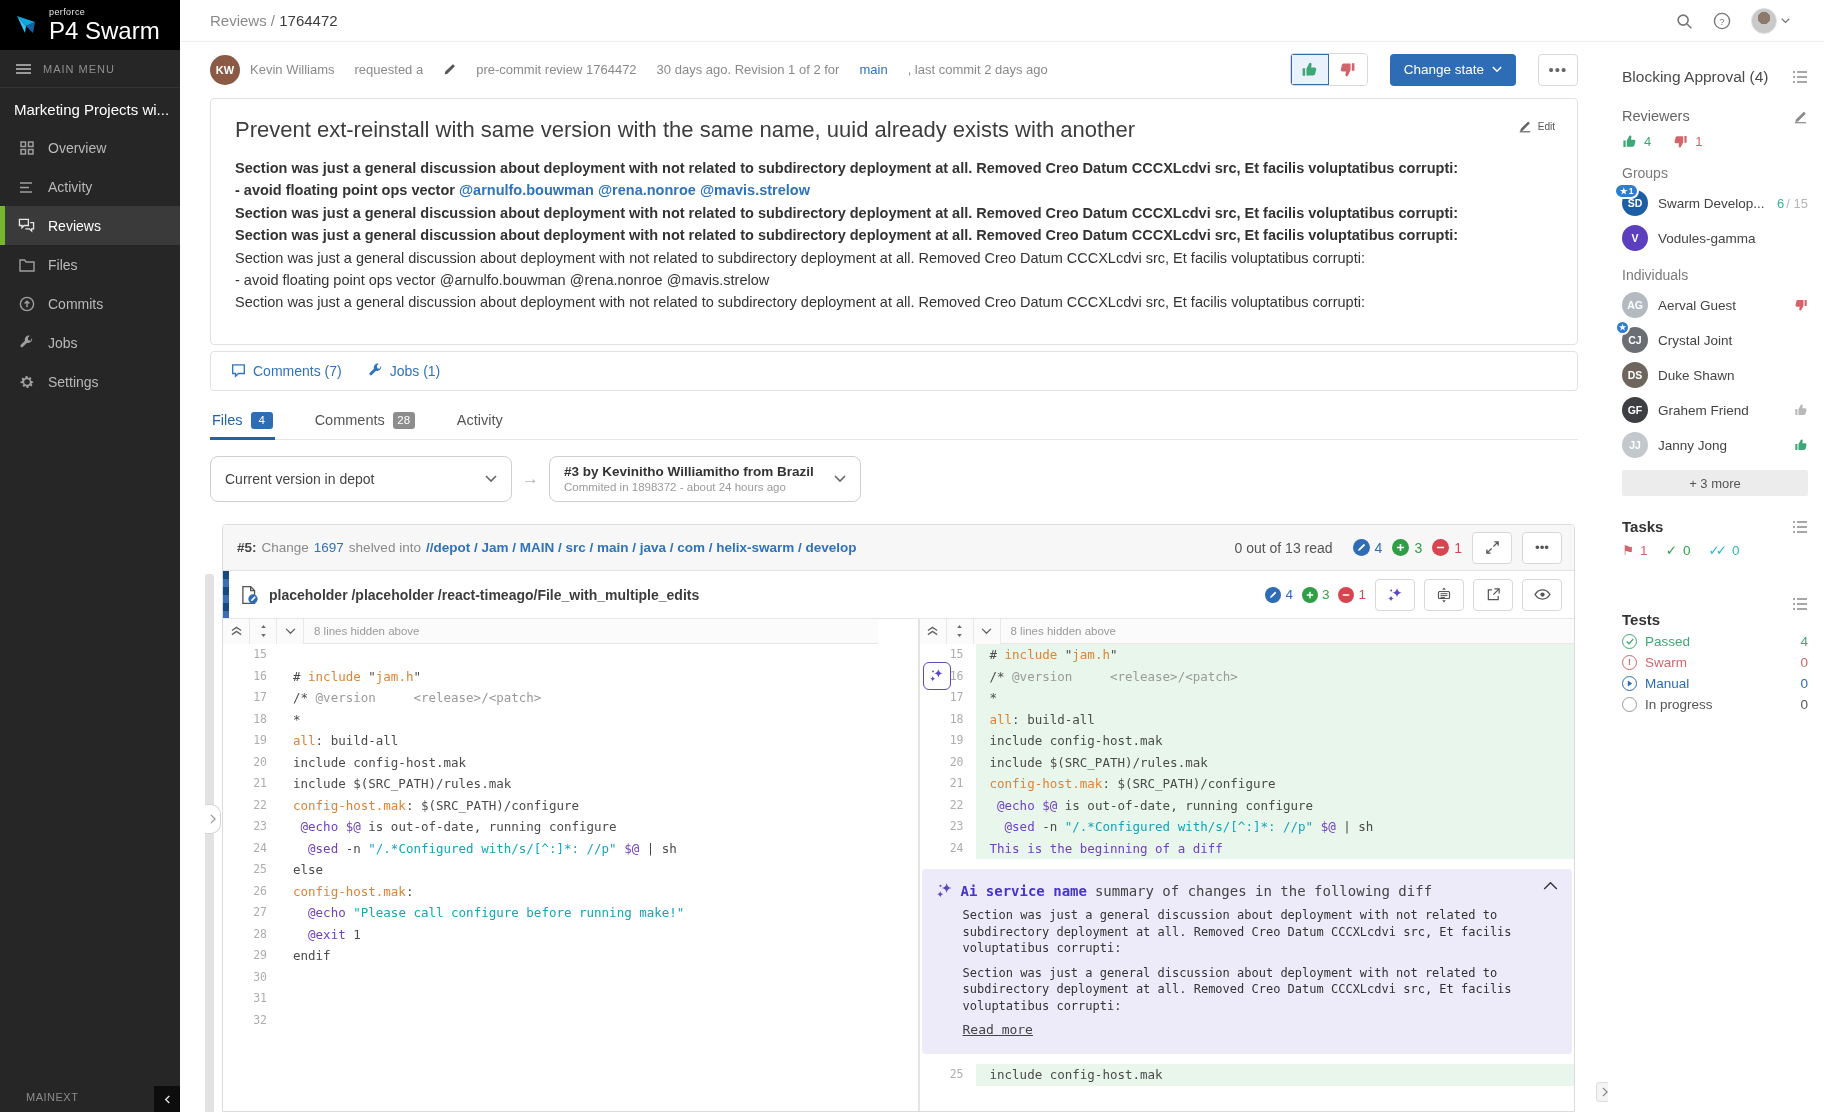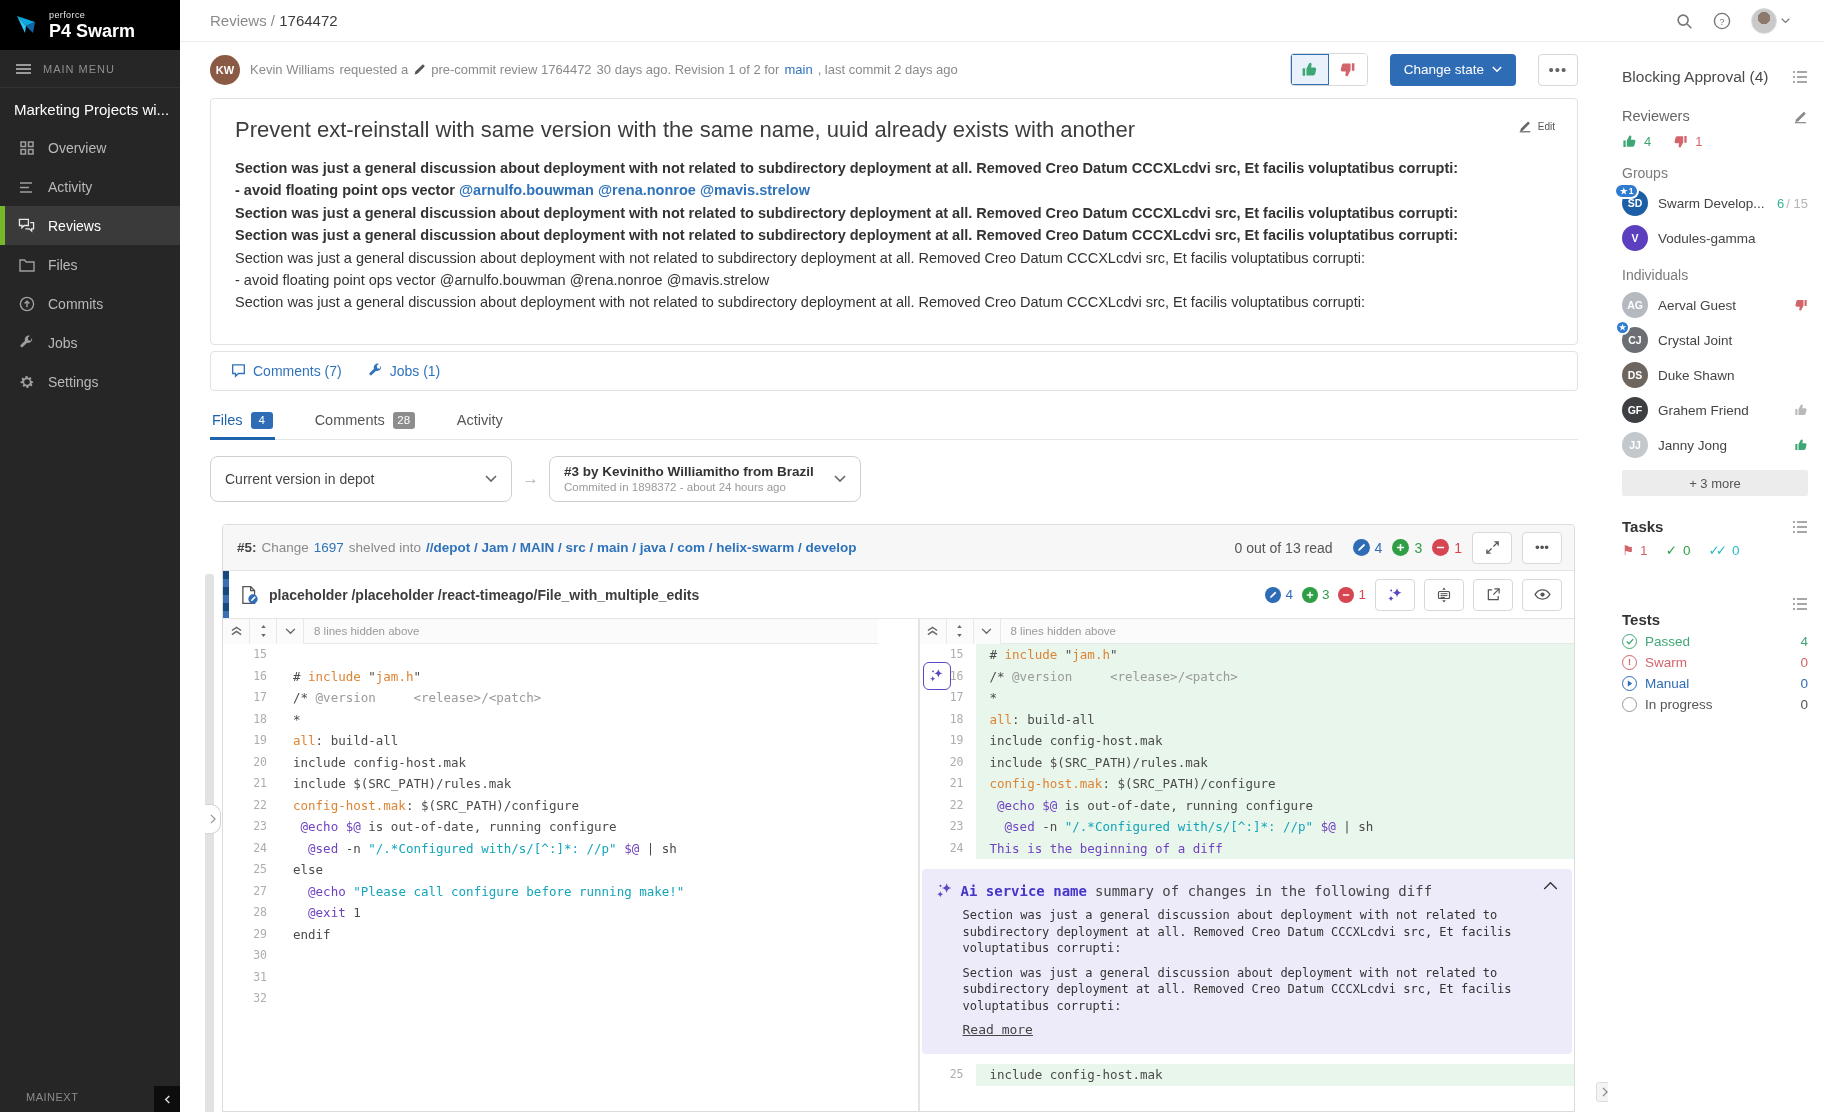--- a/index.html
+++ b/index.html
@@ -6,21 +6,21 @@
   html,body { width:1824px; height:1112px; overflow:hidden; font-family:"Liberation Sans", sans-serif; background:#fff; }
   .icon { display:inline-flex; align-items:center; justify-content:center; line-height:1; }
   .icon svg { display:block; }
 
   
   .sidebar { position:absolute; left:0; top:0; width:180px; height:1112px; background:#262626; color:#c9c9c9; }
   .logo-block { height:50px; background:#000; display:flex; align-items:center; padding-left:14px; gap:9px; }
   .logo-mark svg { display:block; }
   .logo-text { color:#fff; line-height:1; }
   .logo-brand { font-size:9px; color:#e8e8e8; letter-spacing:.4px; }
-  .logo-name { font-size:18px; font-weight:700; margin-top:2px; }
+  .logo-name { font-size:24px; font-weight:400; margin-top:2px; }
   .menu-row { height:38px; display:flex; align-items:center; gap:12px; padding-left:16px; border-bottom:1px solid #333; }
   .hamburger span { display:block; width:15px; height:2px; background:#9a9a9a; margin:2px 0; }
   .menu-label { font-size:11px; letter-spacing:1px; color:#8e8e8e; }
   .project-name { padding:13px 14px 10px 14px; color:#fff; font-size:15px; white-space:nowrap; overflow:hidden; }
   .nav-item { height:39px; display:flex; align-items:center; gap:13px; padding-left:18px; font-size:14px; color:#b9b9b9; cursor:pointer; position:relative; }
   .nav-item .icon { color:#9f9f9f; width:17px; }
   .nav-item.active { background:#3a3a3a; color:#fff; }
   .nav-item.active::before { content:""; position:absolute; left:0; top:0; bottom:0; width:5px; background:#76b82a; }
   .nav-item.active .icon { color:#e8e8e8; }
   .sidebar-footer { position:absolute; bottom:0; left:0; width:180px; height:34px; }
@@ -32,21 +32,21 @@
   .breadcrumb { padding-left:30px; font-size:15px; color:#8a8a8a; }
   .breadcrumb .bc-id { color:#3c3c3c; }
   .topbar-right { position:absolute; right:34px; top:0; height:42px; display:flex; align-items:center; gap:20px; color:#777; }
   .user-chip { display:flex; align-items:center; gap:4px; cursor:pointer; }
   .user-avatar { width:26px; height:26px; border-radius:50%; background:radial-gradient(circle at 50% 38%, #8d7a6c 0 32%, #c9c9c9 33%); border:1px solid #ddd; }
 
   
   .main { position:absolute; left:180px; top:42px; width:1428px; bottom:0; background:#fff; }
   .review-head { display:flex; align-items:center; padding:11px 30px 10px 30px; gap:10px; }
   .rh-avatar { width:30px; height:30px; border-radius:50%; background:#8a5a44; color:#fff; font-size:11px; font-weight:700; display:flex; align-items:center; justify-content:center; }
-  .rh-meta { font-size:13px; color:#8a8a8a; display:flex; align-items:center; gap:5px; flex:1; min-width:0; white-space:nowrap; }
+  .rh-meta { font-size:13px; color:#8a8a8a; display:flex; align-items:center; gap:20px; flex:1; min-width:0; white-space:nowrap; }
   .rh-meta .link { color:#2f73bb; cursor:pointer; }
   .rh-meta .icon { color:#555; }
   .vote-group { display:flex; border:1px solid #d8d8d8; border-radius:4px; overflow:hidden; }
   .vote-btn { width:38px; height:31px; display:flex; align-items:center; justify-content:center; background:#fff; cursor:pointer; }
   .vote-btn.sel { background:#e9f1fb; outline:1px solid #2e6cb5; outline-offset:-1px; }
   .btn-blue { margin-left:12px; height:32px; background:#2e6cb5; border:none; color:#fff; font-size:13.5px; font-family:inherit; border-radius:4px; padding:0 14px; display:flex; align-items:center; gap:8px; cursor:pointer; }
   .btn-more { margin-left:12px; width:40px; height:32px; background:#fff; border:1px solid #d8d8d8; border-radius:4px; color:#666; font-size:15px; letter-spacing:1px; display:flex; align-items:center; justify-content:center; cursor:pointer; }
 
   .desc-card { margin:2px 30px 0 30px; border:1px solid #e2e2e2; border-radius:4px; padding:18px 24px 30px 24px; position:relative; }
   .desc-title { font-size:22px; color:#3d3d3d; font-weight:500; margin-bottom:14px; }
@@ -571,20 +571,24 @@
               </div>
               <div class="crow">
                 <span class="ln">24</span>
                 <span class="cd"><span class="tok-d">  </span><span class="tok-p">@sed</span><span class="tok-d"> -n </span><span class="tok-s">"/.*Configured with/s/[^:]*: //p"</span><span class="tok-d"> </span><span class="tok-p">$@</span><span class="tok-d"> | sh</span></span>
               </div>
               <div class="crow">
                 <span class="ln">25</span>
                 <span class="cd"><span class="tok-d">else</span></span>
               </div>
               <div class="crow">
+                <span class="ln">26</span>
+                <span class="cd"><span class="tok-k">config-host.mak</span><span class="tok-d">:</span></span>
+              </div>
+              <div class="crow">
                 <span class="ln">27</span>
                 <span class="cd"><span class="tok-d">  </span><span class="tok-p">@echo</span><span class="tok-d"> </span><span class="tok-s">"Please call configure before running make!"</span></span>
               </div>
               <div class="crow">
                 <span class="ln">28</span>
                 <span class="cd"><span class="tok-d">  </span><span class="tok-p">@exit</span><span class="tok-d"> 1</span></span>
               </div>
               <div class="crow">
                 <span class="ln">29</span>
                 <span class="cd"><span class="tok-d">endif</span></span>

